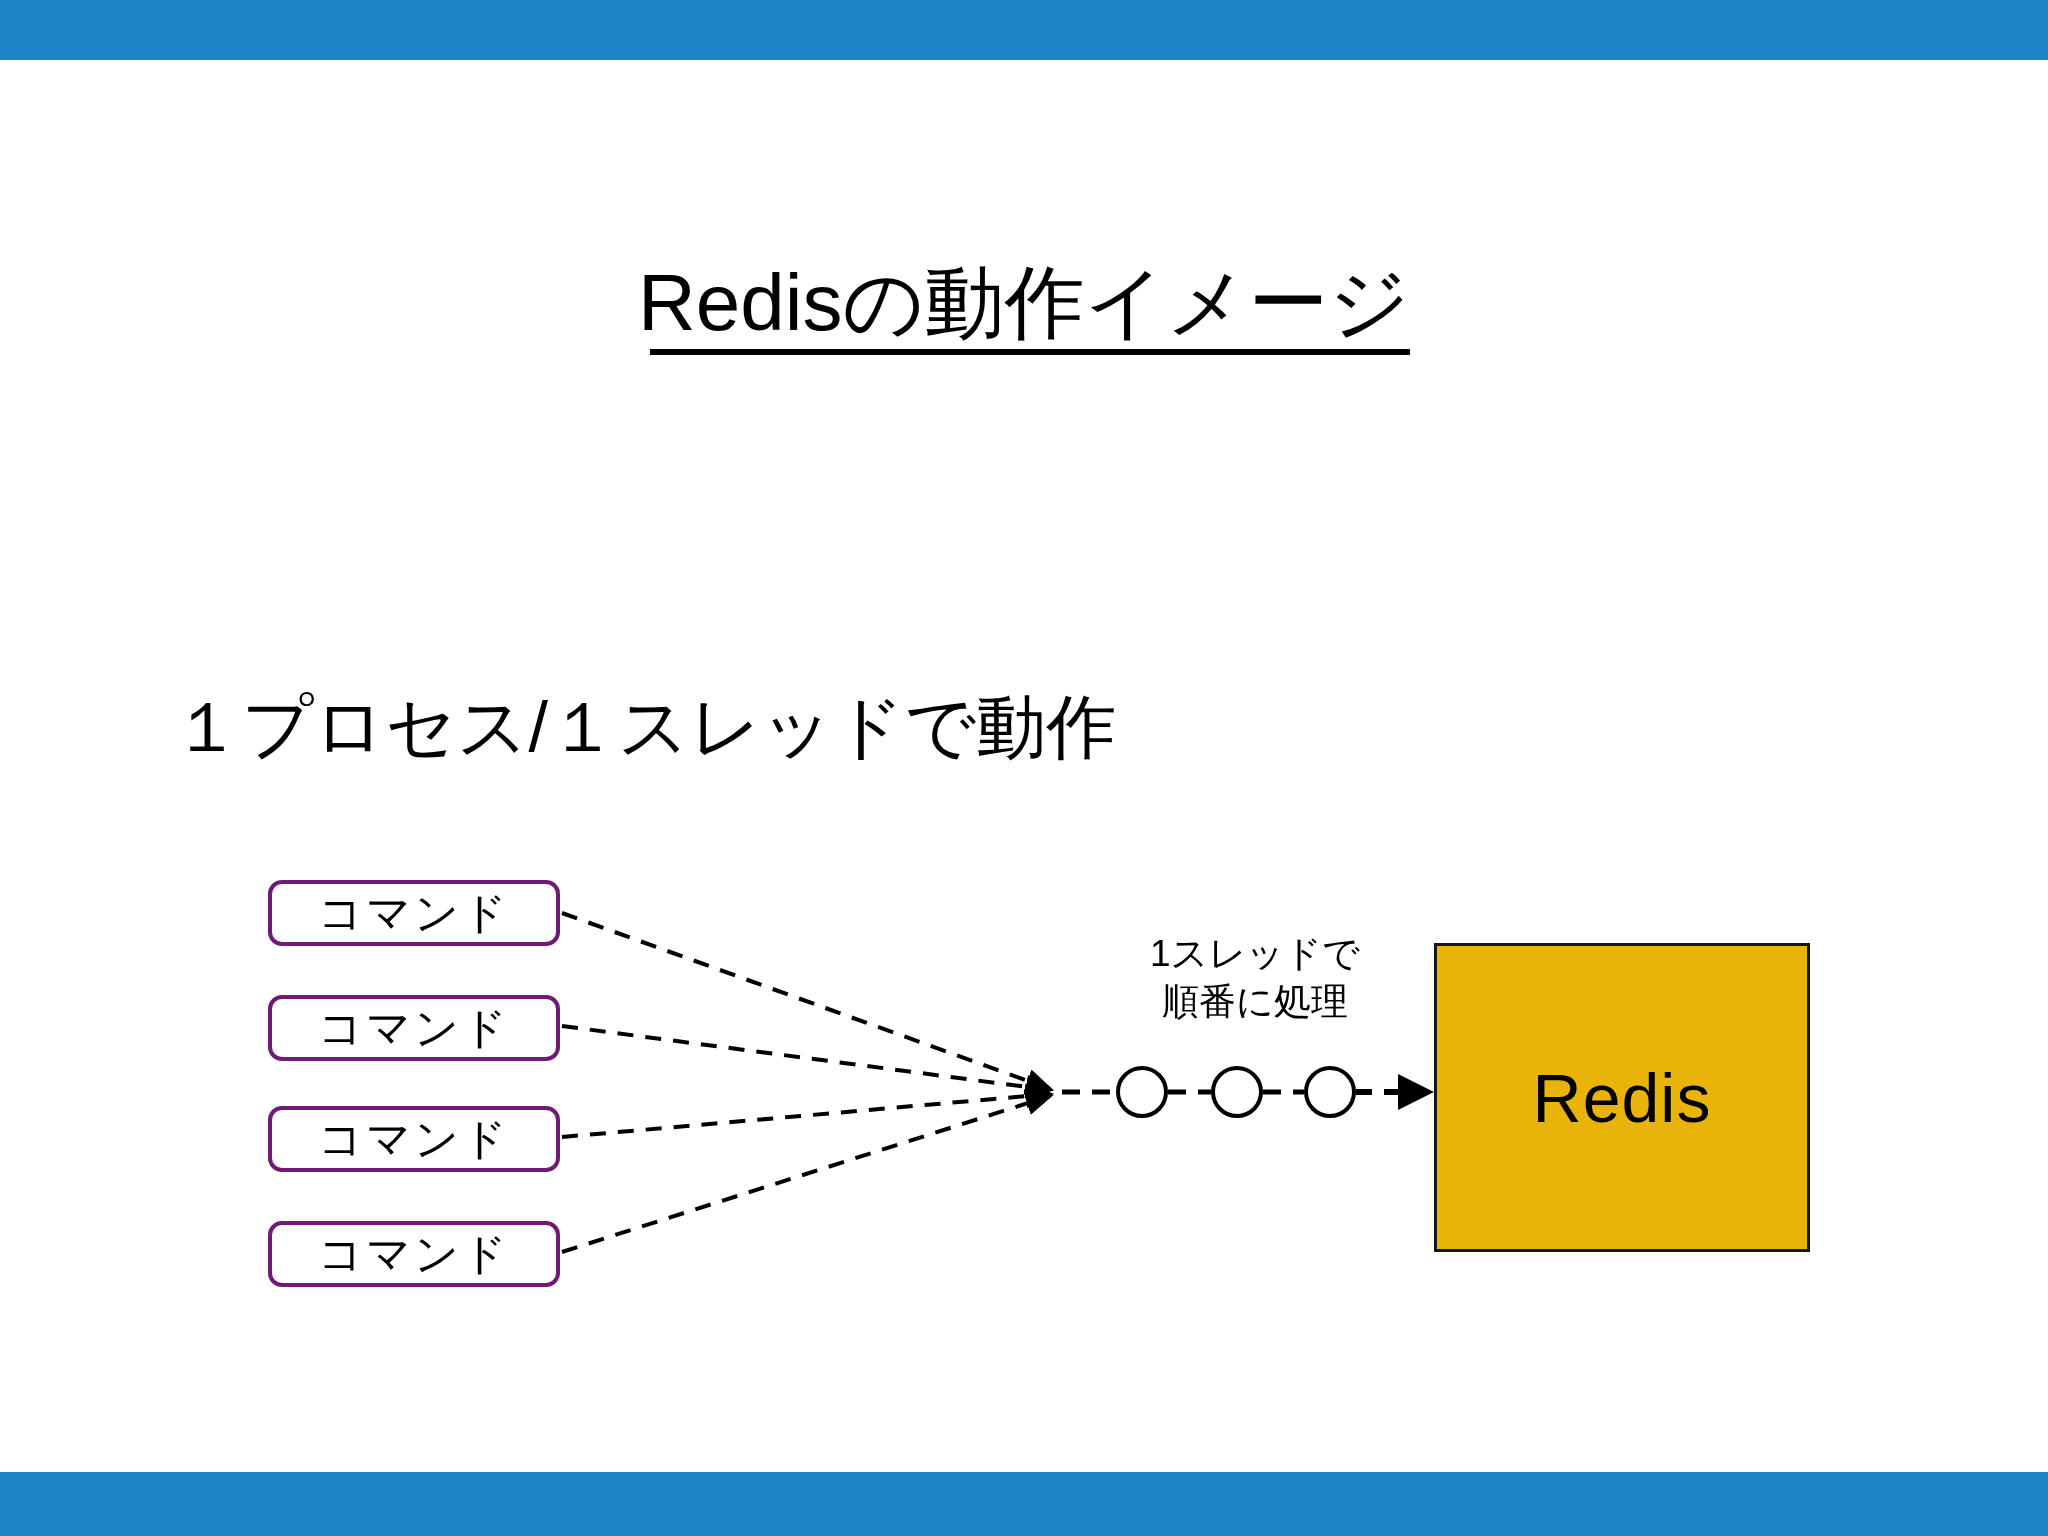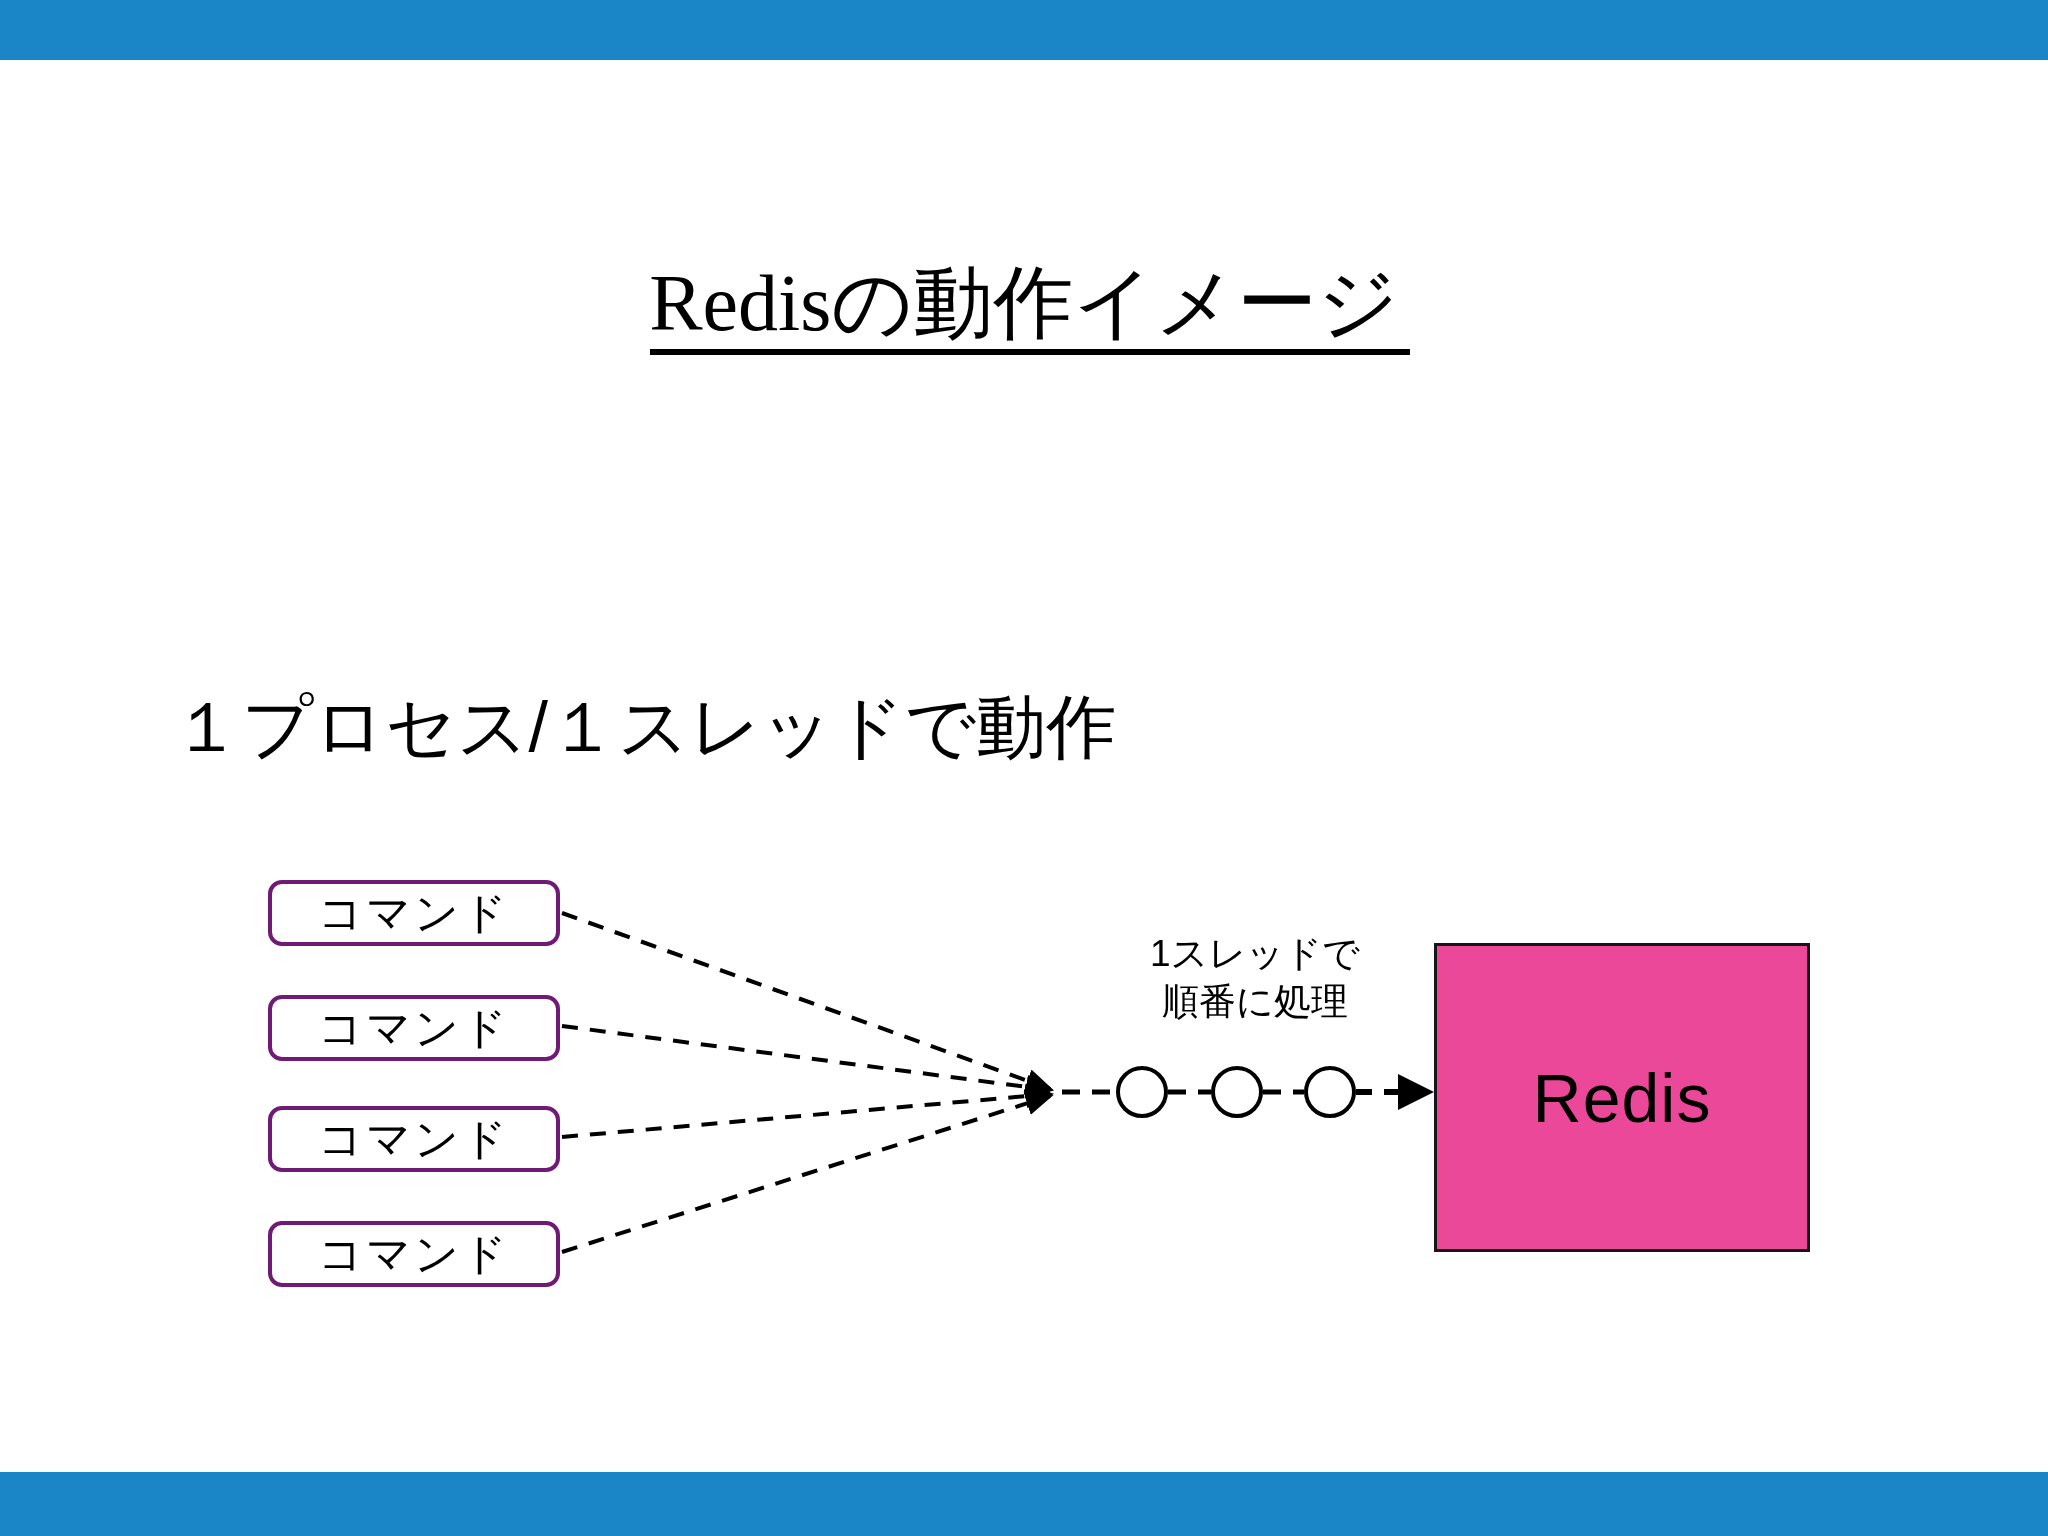--- a/index.html
+++ b/index.html
@@ -31,21 +31,20 @@
     position: absolute;
     left: 0;
     top: 255px;
     width: 2048px;
     text-align: center;
     font-size: 80px;
     font-weight: 400;
     letter-spacing: 0px;
     line-height: 96px;
     white-space: nowrap;
-    font-family: Liberation Serif, serif;
   }
   .title-underline {
     position: absolute;
     left: 650px;
     top: 349px;
     width: 760px;
     height: 6px;
     background: #000000;
   }
 
@@ -114,21 +113,21 @@
     line-height: 48px;
     white-space: nowrap;
   }
 
   .redis-box {
     position: absolute;
     left: 1434px;
     top: 943px;
     width: 376px;
     height: 309px;
-    background: #ec4899;
+    background: #eab308;
     border: 3px solid #161616;
     box-sizing: border-box;
     display: flex;
     align-items: center;
     justify-content: center;
     font-size: 68px;
     font-weight: 400;
     letter-spacing: 1px;
   }
 

